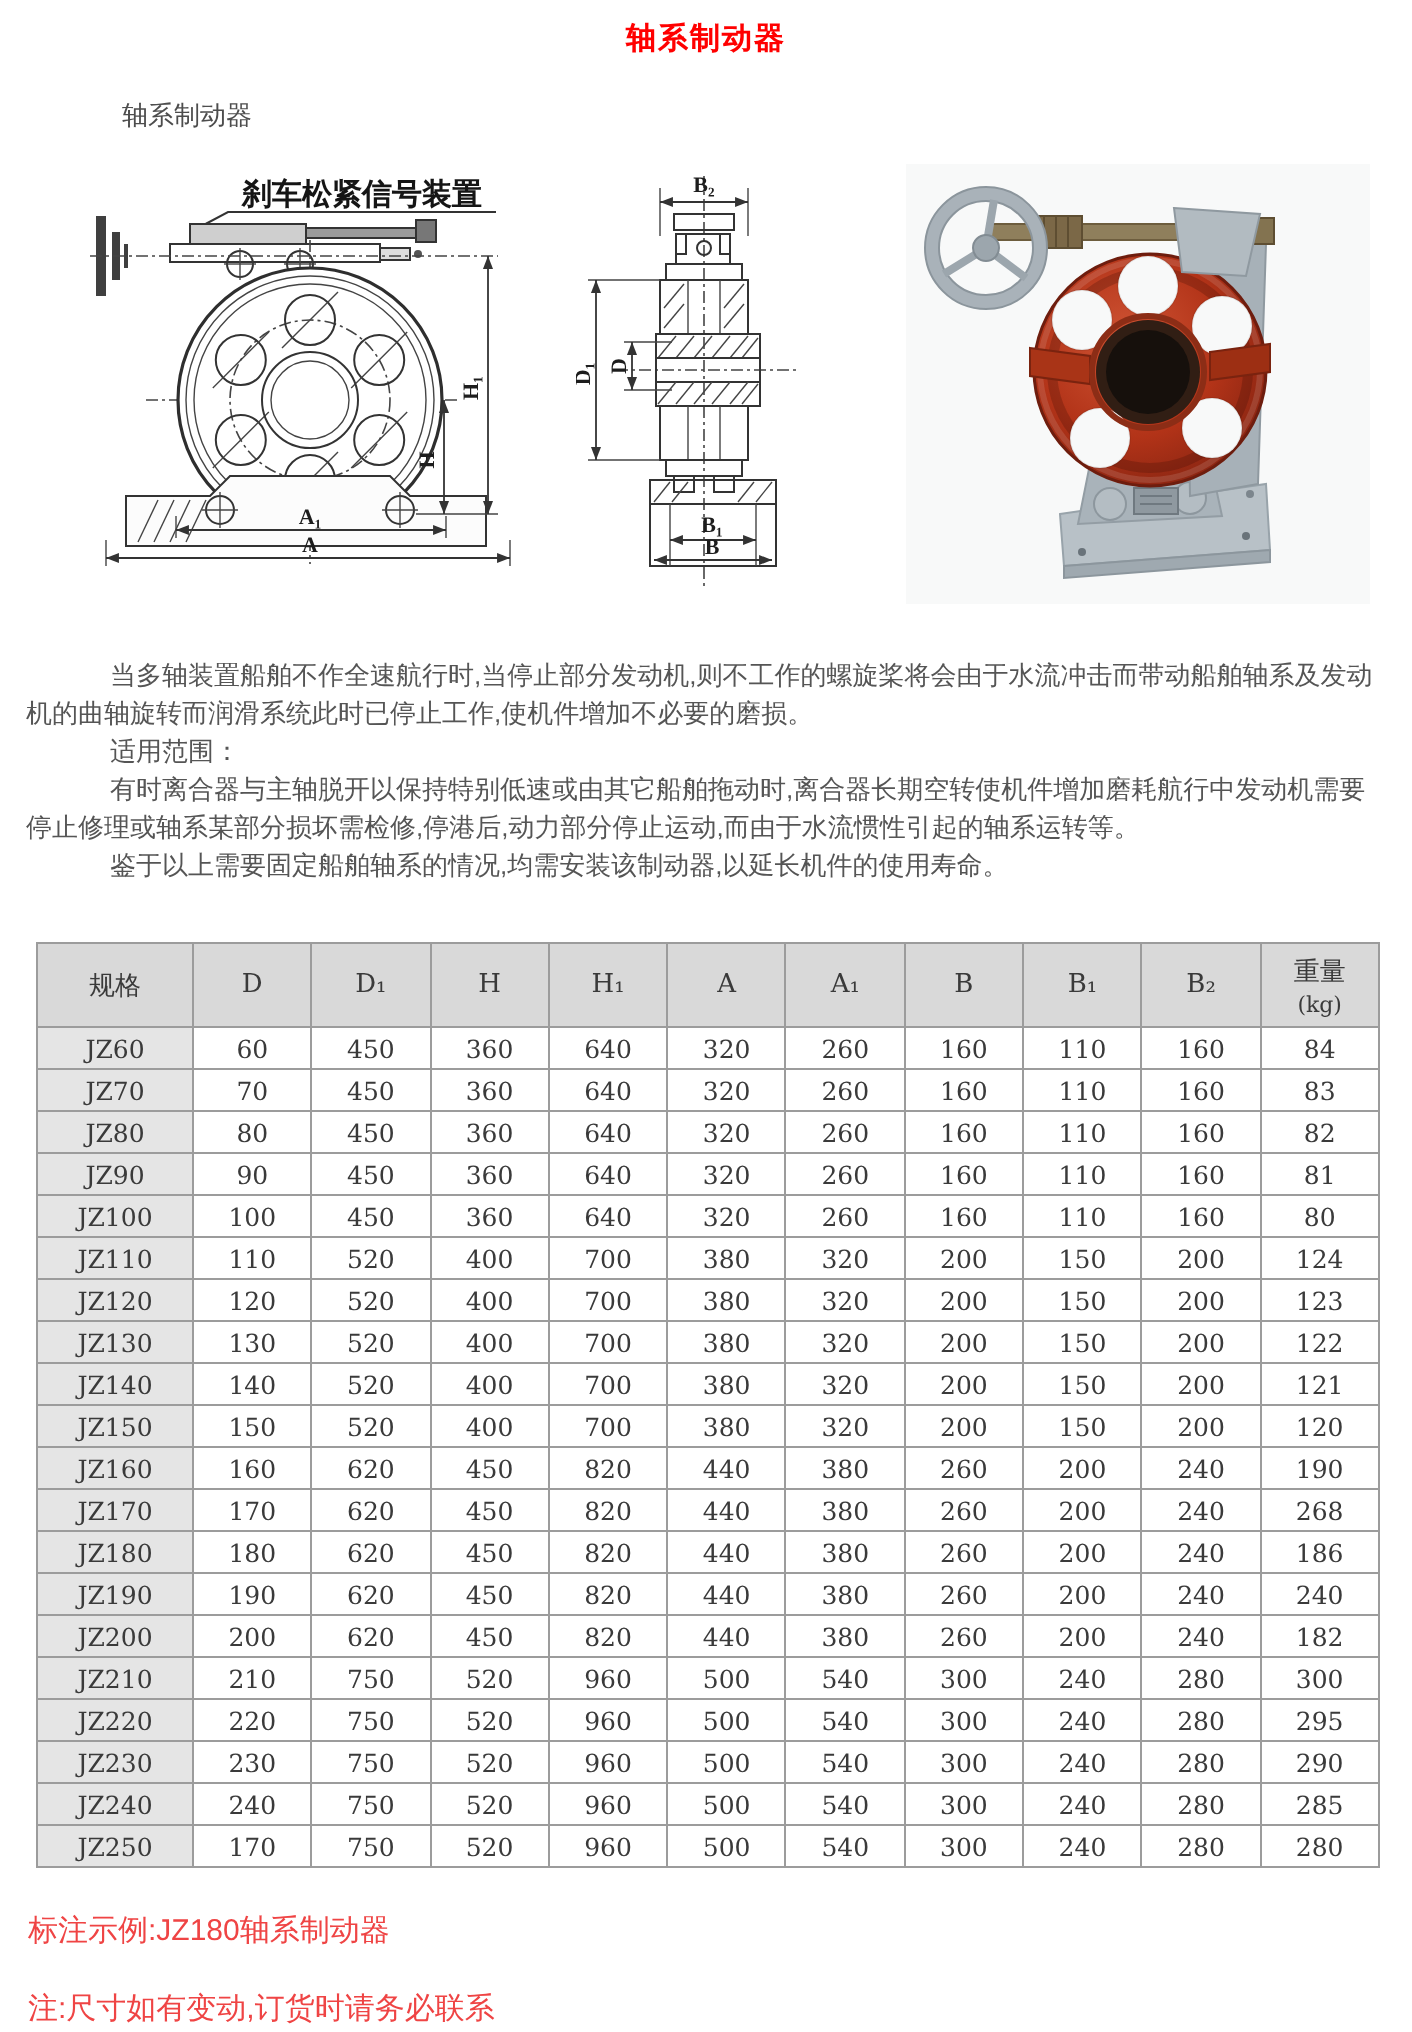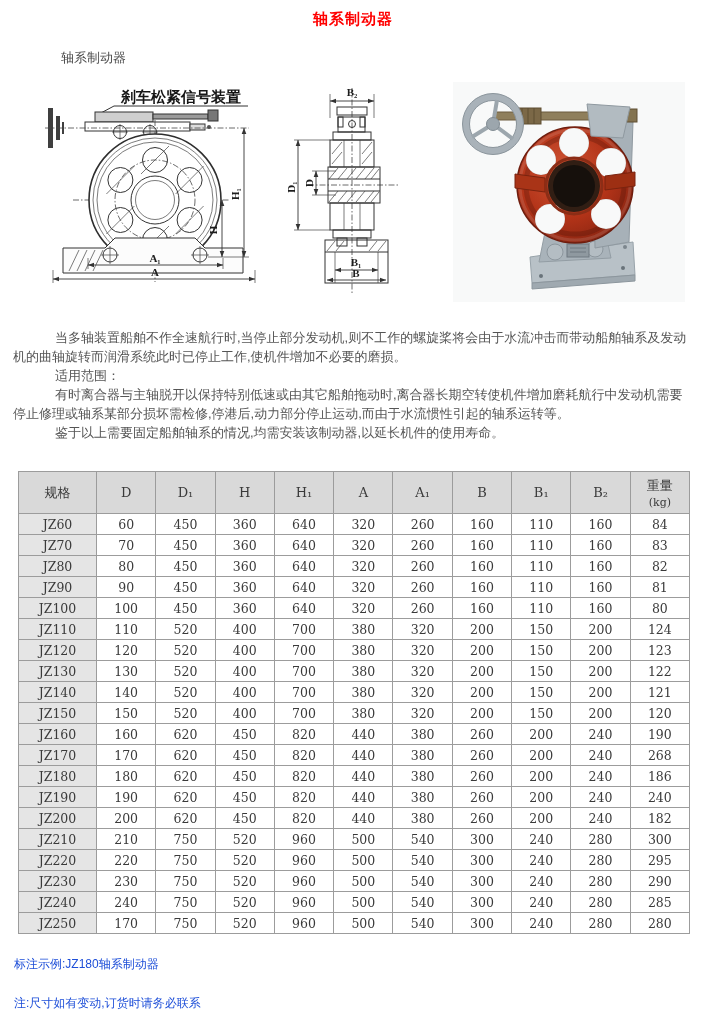--- a/index.html
+++ b/index.html
@@ -15,21 +15,21 @@
   .unit-label { position:absolute; top:482px; left:588px; font-size:11px; color:#444;
                 text-decoration:underline; font-family:"Liberation Serif","DejaVu Serif",serif; }
   table.spec-table { position:absolute; top:471px; left:18px; width:672px;
                      border-collapse:collapse; table-layout:fixed;
                      font-family:"DejaVu Serif","Liberation Serif",serif; color:#3a3a3a; }
   .spec-table th, .spec-table td { border:1px solid #9c9c9c; text-align:center; padding:0; }
   .spec-table thead th { background:#d9d9d9; height:41px; font-weight:normal; font-size:13px; }
   .spec-table thead .unit { font-size:11px; margin-top:1px; }
   .spec-table tbody td { height:20px; font-size:12.5px; background:#ffffff; }
   .spec-table tbody td.spec { background:#e5e5e5; }
-  .note { position:absolute; left:14px; font-size:12px; color:#1d4ed8; }
+  .note { position:absolute; left:14px; font-size:15px; color:#ef4444; }
   .note1 { top:956px; }
   .note2 { top:995px; }
   
   .ln  { stroke:#333; fill:none; stroke-width:1; }
   .thin{ stroke:#444; fill:none; stroke-width:0.7; }
   .dash{ stroke:#444; fill:none; stroke-width:0.8; stroke-dasharray:6 2 1.5 2; }
   .dim { stroke:#333; fill:none; stroke-width:0.9; }
   .dimtxt { font-family:"Liberation Serif","DejaVu Serif",serif; font-weight:bold;
             font-size:11px; fill:#1d1d1d; }
   .cap { font-family:"Liberation Serif","DejaVu Serif",serif; font-weight:bold;

